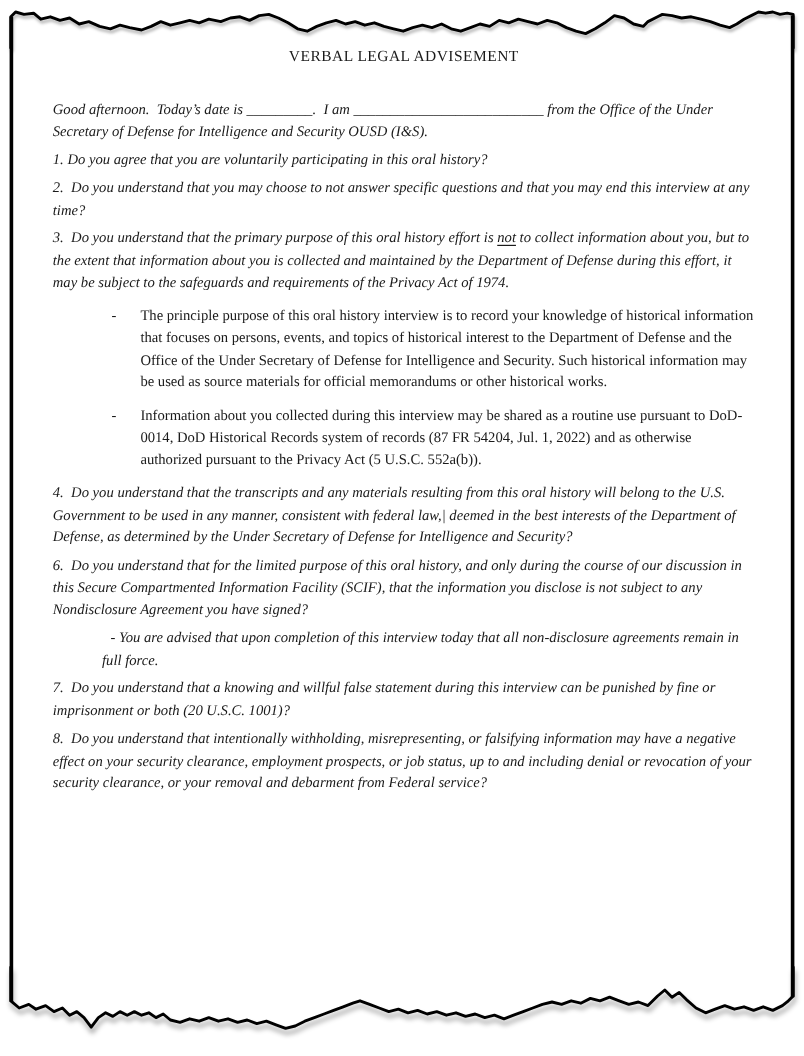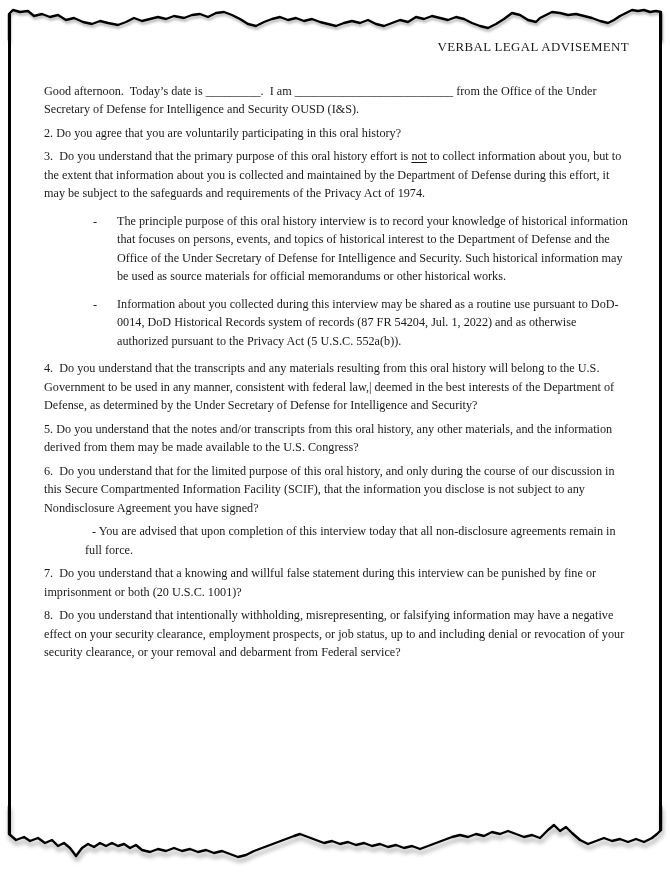--- a/index.html
+++ b/index.html
@@ -3,22 +3,22 @@
 <meta charset="utf-8">
 <style>
   html,body { margin:0; padding:0; background:#ffffff; }
   .canvas {
     position:relative; width:670px; height:880px; background:#ffffff;
     overflow:hidden; font-family:"Liberation Serif","DejaVu Serif",serif;
     color:#1a1a1a;
   }
   svg.edges { position:absolute; left:0; top:0; width:670px; height:880px; display:block; }
   .content { position:absolute; left:44px; top:38px; width:585px; font-size:12.2px; line-height:18.5px; }
-  .title { text-align:right; font-size:12.9px; letter-spacing:0.4px; margin:0 0 25px 0; white-space:pre-wrap; }
-  .para { margin:0 0 5px 0; white-space:pre-wrap; }
+  .title { text-align:center; font-size:12.9px; letter-spacing:0.4px; margin:0 0 25px 0; white-space:pre-wrap; }
+  .para { margin:0 0 5px 0; white-space:pre-wrap;font-style:italic; }
   .para span { white-space:pre-wrap; }
   .u { text-decoration:underline; text-underline-offset:2px; }
   .blank { letter-spacing:0; }
   .bullet { display:flex; margin:9px 0 9px 49px; }
   .dash { width:24px; flex:none; }
   .btext { flex:1; white-space:pre-wrap; }
   .note { padding-left:41px; text-indent:7px; margin:0 0 5px 0; }
 </style>
 </head>
 <body>
@@ -43,39 +43,39 @@
     <line x1="660.5" y1="13" x2="660.5" y2="831" stroke="#000000" stroke-width="3"></line>
   </svg>
 
   <div class="content">
 
     <div class="title">VERBAL LEGAL ADVISEMENT</div>
 
     <p class="para"><span>Good afternoon.  Today’s date is </span><span class="blank">_________</span><span>.  I am </span><span class="blank">__________________________</span><span> from the Office of the Under Secretary of Defense for Intelligence and Security OUSD (I&amp;S).</span></p>
 
 
-    <p class="para">2. Do you agree that you are voluntarily participating in this oral history?</p>
+    <p class="para">1. Do you agree that you are voluntarily participating in this oral history?</p>
 
+    <p class="para">2.  Do you understand that you may choose to not answer specific questions and that you may end this interview at any time?</p>
 
     <p class="para"><span>3.  Do you understand that the primary purpose of this oral history effort is </span><span class="u">not</span><span> to collect information about you, but to the extent that information about you is collected and maintained by the Department of Defense during this effort, it may be subject to the safeguards and requirements of the Privacy Act of 1974.</span></p>
 
     <div class="bullets">
       <div class="bullet">
         <span class="dash">-</span>
         <span class="btext">The principle purpose of this oral history interview is to record your knowledge of historical information that focuses on persons, events, and topics of historical interest to the Department of Defense and the Office of the Under Secretary of Defense for Intelligence and Security. Such historical information may be used as source materials for official memorandums or other historical works.</span>
       </div>
       <div class="bullet">
         <span class="dash">-</span>
         <span class="btext">Information about you collected during this interview may be shared as a routine use pursuant to DoD-0014, DoD Historical Records system of records (87 FR 54204, Jul. 1, 2022) and as otherwise authorized pursuant to the Privacy Act (5 U.S.C. 552a(b)).</span>
       </div>
     </div>
 
     <p class="para">4.  Do you understand that the transcripts and any materials resulting from this oral history will belong to the U.S. Government to be used in any manner, consistent with federal law,| deemed in the best interests of the Department of Defense, as determined by the Under Secretary of Defense for Intelligence and Security?</p>
 
-    <p class="para">5. Do you understand that the notes and/or transcripts from this oral history, any other materials, and the information derived from them may be made available to the U.S. Congress?</p>
 
     <p class="para">6.  Do you understand that for the limited purpose of this oral history, and only during the course of our discussion in this Secure Compartmented Information Facility (SCIF), that the information you disclose is not subject to any Nondisclosure Agreement you have signed?</p>
 
     <p class="para note">- You are advised that upon completion of this interview today that all non-disclosure agreements remain in full force.</p>
 
     <p class="para">7.  Do you understand that a knowing and willful false statement during this interview can be punished by fine or imprisonment or both (20 U.S.C. 1001)?</p>
 
     <p class="para">8.  Do you understand that intentionally withholding, misrepresenting, or falsifying information may have a negative effect on your security clearance, employment prospects, or job status, up to and including denial or revocation of your security clearance, or your removal and debarment from Federal service?</p>
 
   </div>

